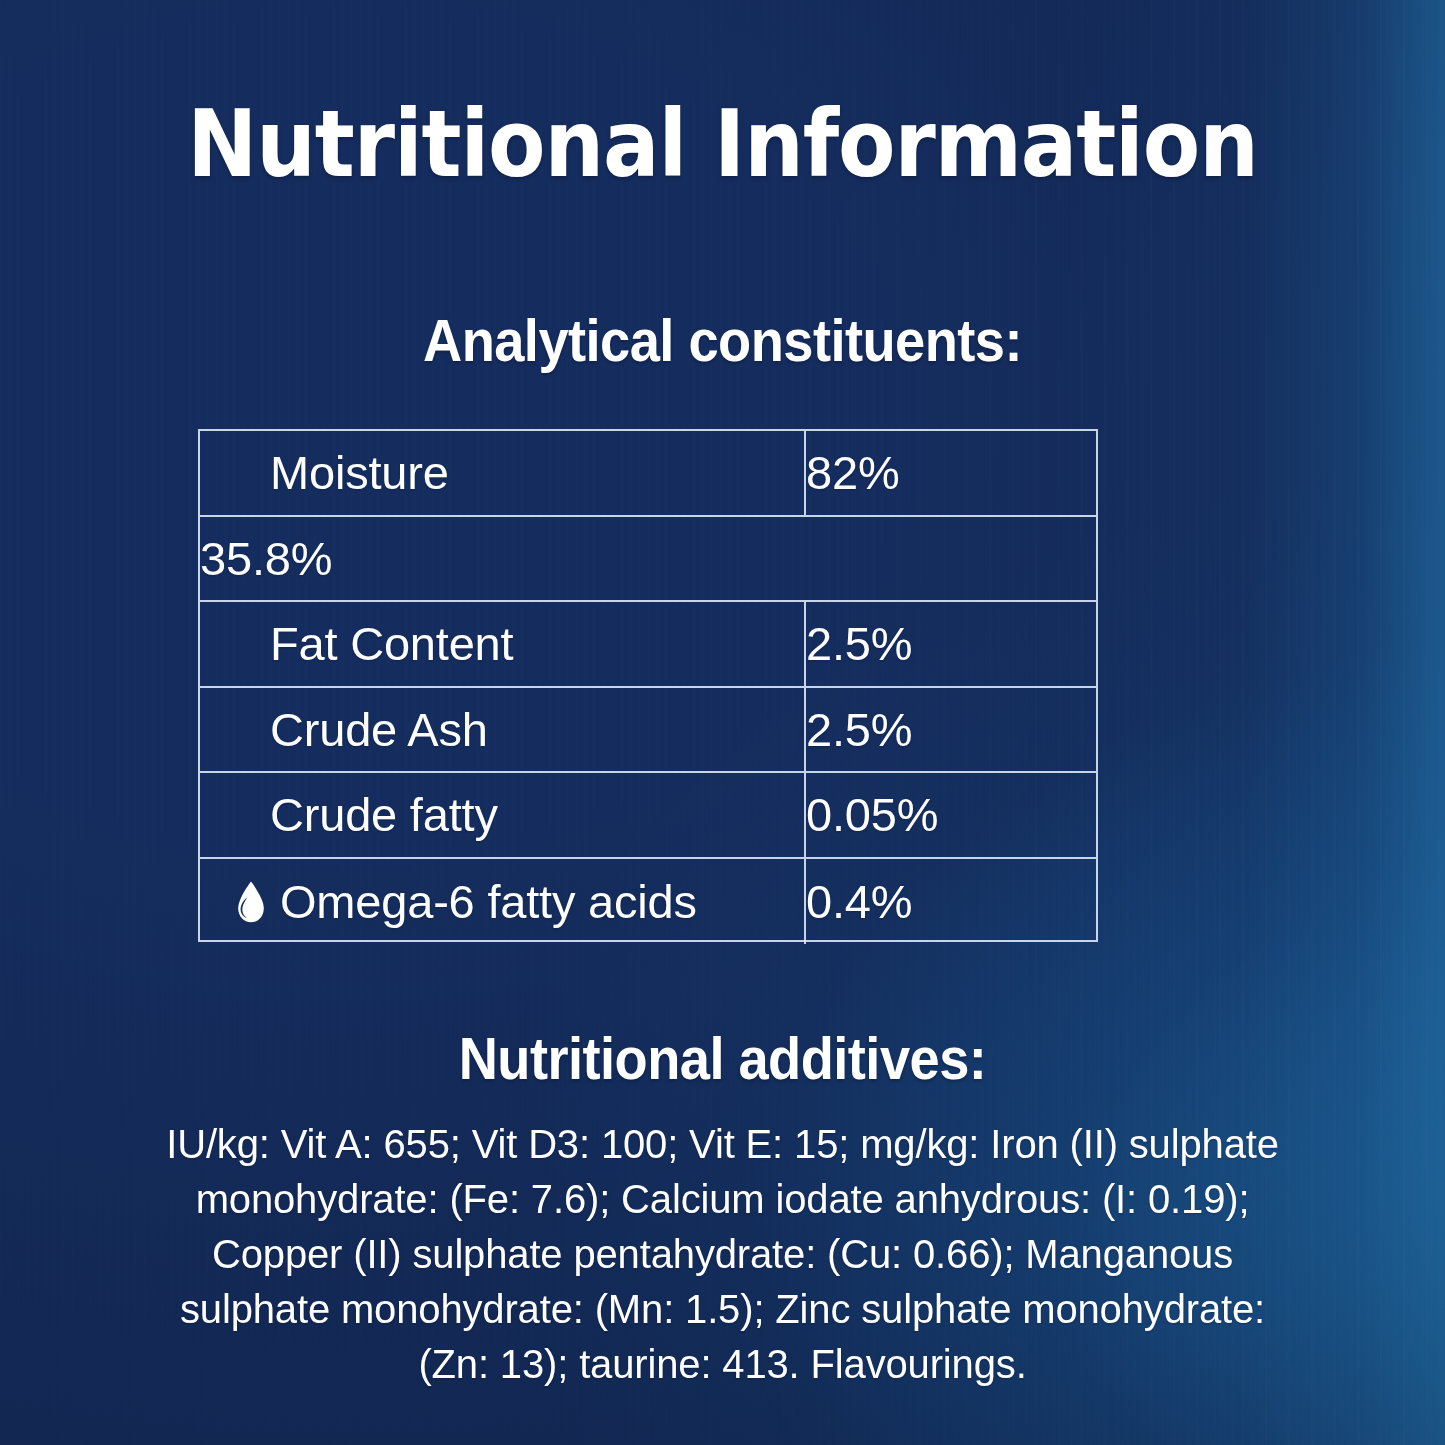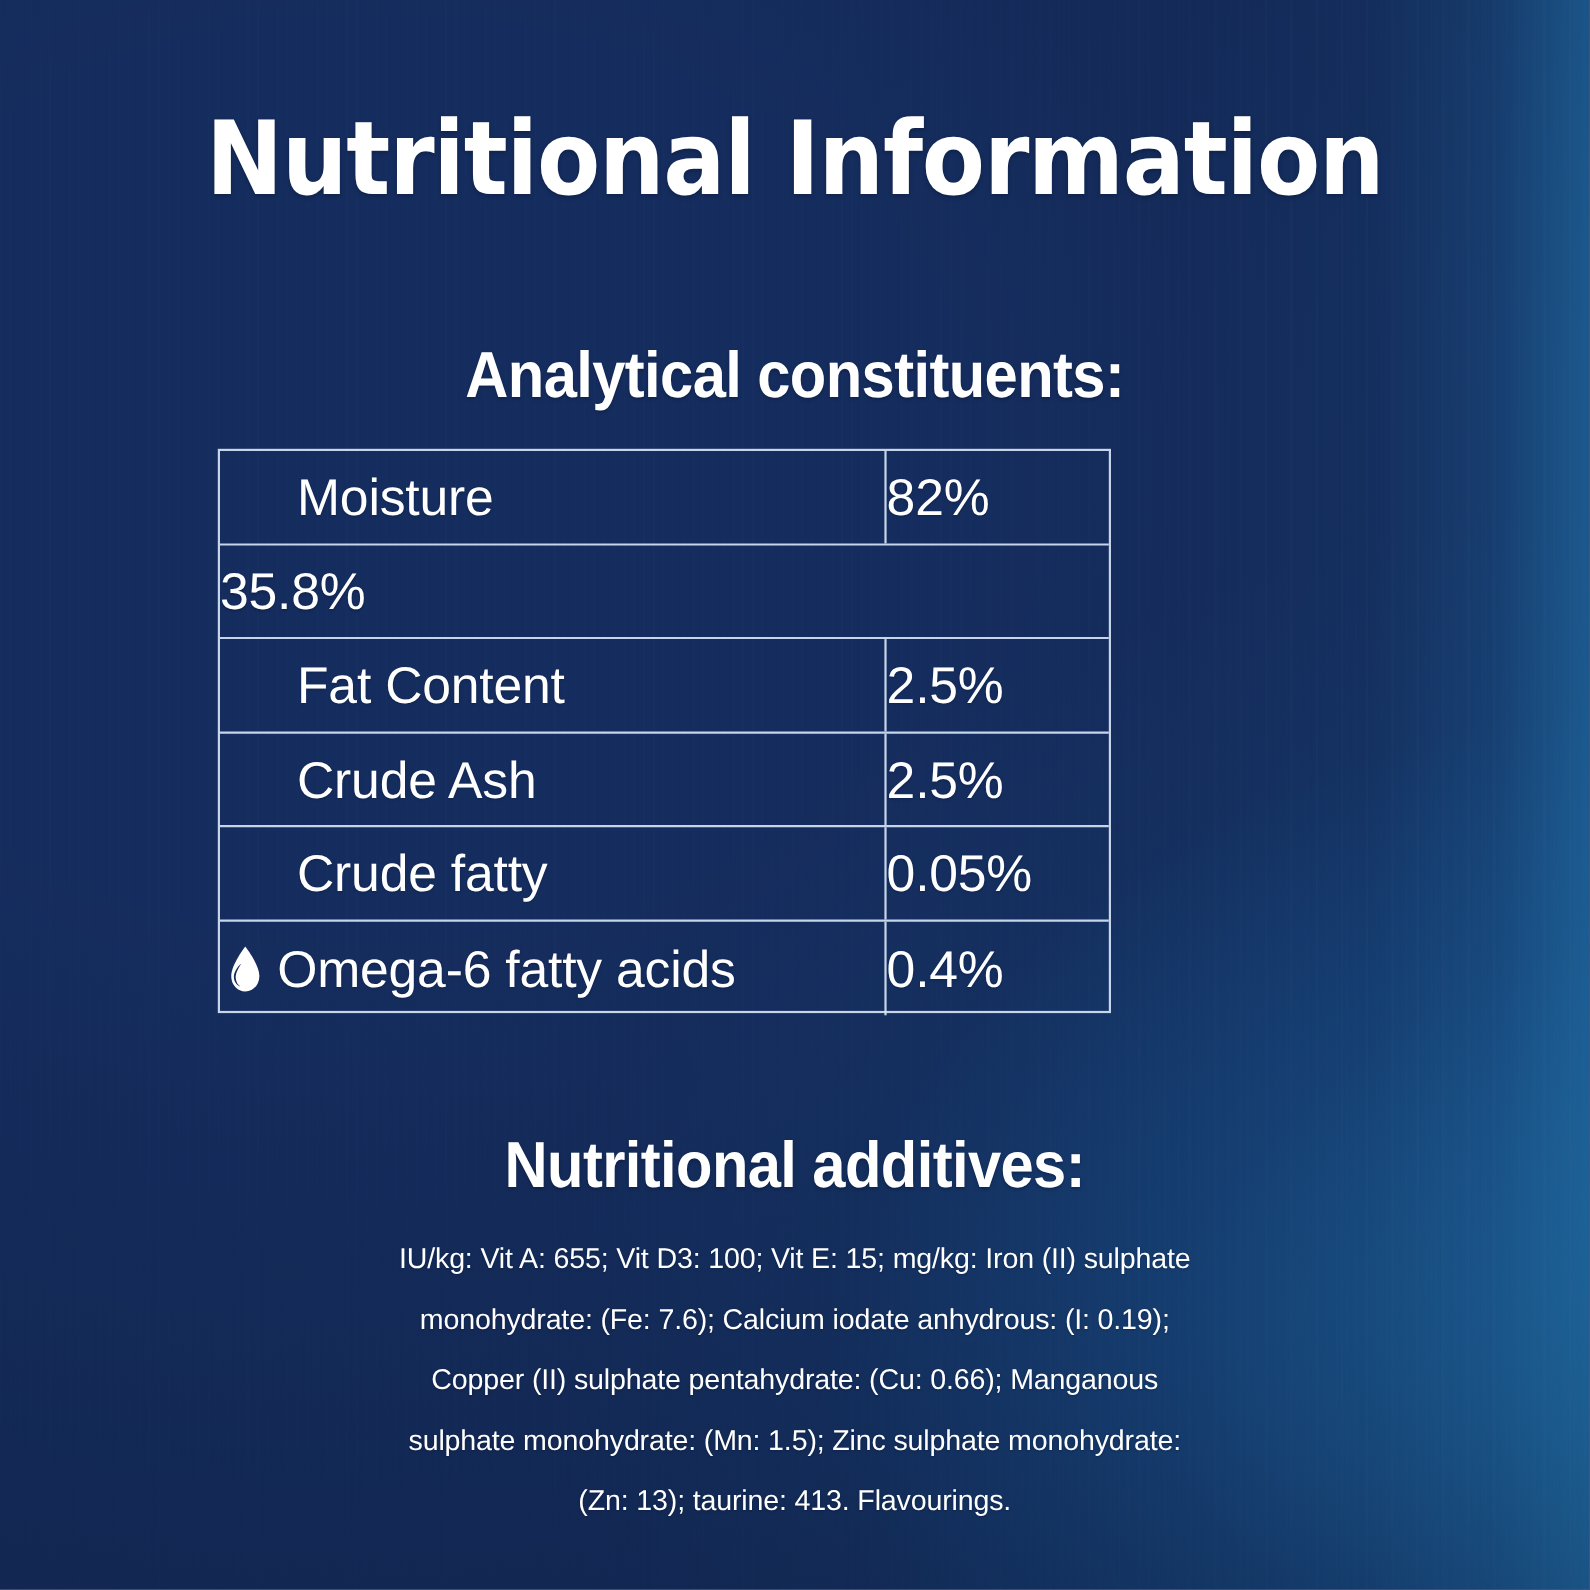--- a/index.html
+++ b/index.html
@@ -69,61 +69,61 @@
     font-weight:700;font-size:59px;line-height:1.0;
     letter-spacing:-0.6px;
     transform:scaleX(0.92);transform-origin:50% 50%;
     text-shadow:0 2px 3px rgba(5,15,40,0.35);
   }
   #h2-analytical{top:312px;}
   #h2-additives{top:1030px;}
 
   
   .table{
-    position:absolute;left:198px;top:408px;
-    width:812px;height:513px;
+    position:absolute;left:198px;top:429px;
+    width:900px;height:513px;
     border:2px solid rgba(214,228,246,0.92);
     box-sizing:border-box;
   }
   .trow{
     display:flex;height:85.5px;box-sizing:border-box;
     border-bottom:2px solid rgba(214,228,246,0.92);
   }
   .trow:last-child{border-bottom:none;}
   .tcell-label{
     width:606px;box-sizing:border-box;
     display:flex;align-items:center;
     padding-left:70px;
     border-right:2px solid rgba(214,228,246,0.92);
     position:relative;
   }
   .tcell-value{
     flex:1;box-sizing:border-box;
     display:flex;align-items:center;
   }
-  .tcell-label.has-icon{padding-left:8px;}
+  .tcell-label.has-icon{padding-left:36px;}
   .cell-text{
     color:#ffffff;font-size:47px;line-height:1;
     font-family:"Liberation Sans", sans-serif;
     font-weight:400;letter-spacing:-0.2px;
     white-space:nowrap;
     text-shadow:0 1px 2px rgba(5,15,40,0.30);
   }
   .drop-icon{
     display:inline-block;width:30px;height:42px;
     margin-right:14px;flex:0 0 auto;position:relative;top:1px;
   }
   .drop-icon svg{display:block;width:100%;height:100%;}
 
   
   .para{
     position:absolute;left:95px;width:1255px;top:1117px;
     text-align:center;color:#ffffff;
     font-family:"Liberation Sans", sans-serif;
-    font-weight:400;font-size:26px;line-height:55px;
+    font-weight:400;font-size:40px;line-height:55px;
     letter-spacing:-0.15px;
     text-shadow:0 1px 2px rgba(5,15,40,0.32);
   }
   .para .ln{display:block;white-space:nowrap;}
 </style>
 </head>
 <body>
 
 <div id="stage">
 

